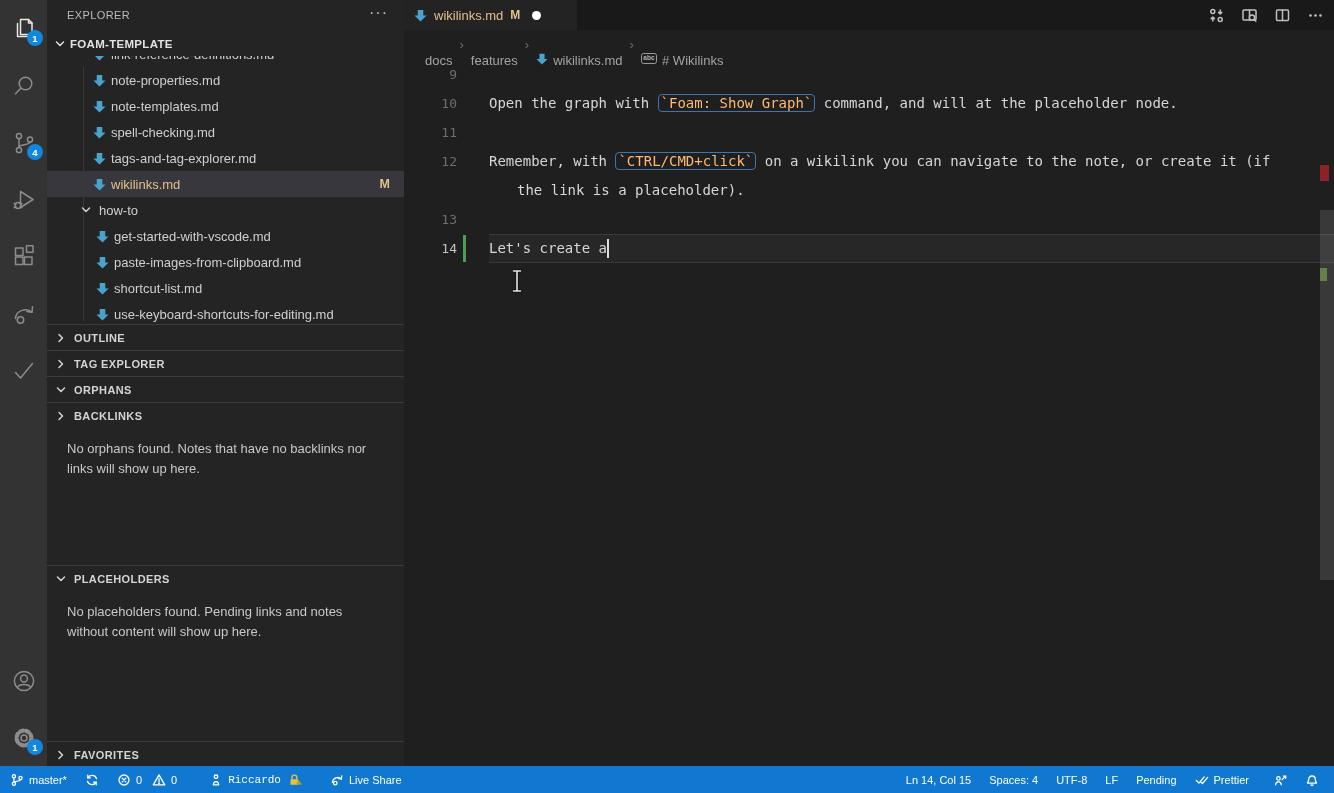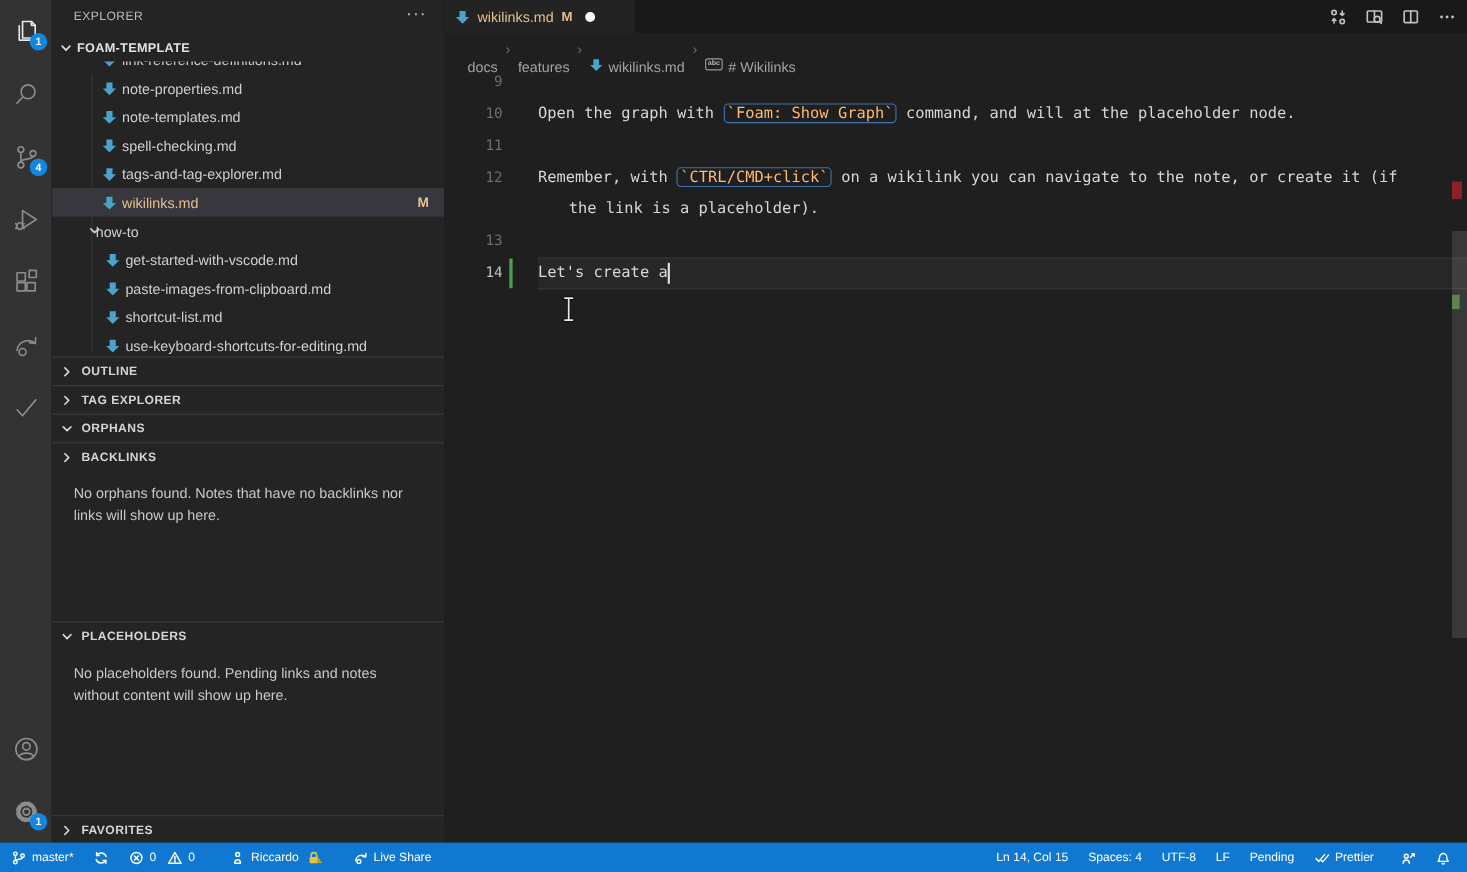--- a/index.html
+++ b/index.html
@@ -27,21 +27,21 @@
   .ws-header .chev{ margin:0 5px 0 8px; }
   .chev svg{ width:10px; height:10px; display:block; }
   .tree{ position:absolute; top:56px; left:0; right:0; height:268px; overflow:hidden; }
   .tree-inner{ margin-top:-15px; position:relative; }
   .indent-guide{ position:absolute; left:36px; top:0; bottom:0; width:1px; background:#383838; }
   .row{ position:relative; height:26px; display:flex; align-items:center; font-size:13px; color:#cfcfcf; cursor:pointer; }
   .row .mdicon{ position:absolute; left:46px; width:13px; height:13px; }
   .row.child .mdicon{ left:49px; }
   .row .label{ padding-left:64px; white-space:nowrap; }
   .row.child .label{ padding-left:67px; }
-  .row.folder .label{ padding-left:40px; }
+  .row.folder .label{ padding-left:52px; }
   .row.folder .chev{ position:absolute; left:34px; top:8px; }
   .row.selected{ background:#37373d; }
   .row.selected .label{ color:#e2c08d; }
   .gitm{ position:absolute; right:14px; color:#e2c08d; font-size:12.5px; font-weight:600; }
   .panels{ position:absolute; left:0; right:0; top:324px; bottom:0; }
   .panel-h{ height:26px; border-top:1px solid #3c3c3c; display:flex; align-items:center; font-size:11px; font-weight:700; color:#d4d4d4; letter-spacing:0.4px; cursor:pointer; }
   .panel-h .chev{ margin:0 8px 0 9px; }
   .panel-body{ font-size:13px; line-height:19.5px; color:#c8c8c8; padding:11px 26px 0 20px; }
   .panel-body.orphans{ height:137px; }
   .panel-body.placeholders{ height:150px; }
@@ -424,21 +424,21 @@
             <path d="M6 6 l4 4 M10 6 l-4 4"></path>
         </svg>
         <span>0</span>
         <svg class="stroke" viewBox="0 0 16 16" style="margin-left:5px;">
           <path d="M8 2.2 L14.5 13.5 H1.5 z"></path>
             <path d="M8 6.5 v3.2"></path>
             <circle cx="8" cy="11.6" r="0.4" fill="currentColor"></circle>
         </svg>
         <span>0</span>
       </span>
-      <span class="st-item" style="margin-left:14px;">
+      <span class="st-item" style="margin-left:14px;font-family:Liberation Mono, monospace;">
         <svg class="stroke" viewBox="0 0 16 16">
           <circle cx="8" cy="4.3" r="2"></circle>
             <path d="M5 13.5 c0 -5 6 -5 6 0 z"></path>
         </svg>
         <span>Riccardo</span>
         <svg class="lockkey" viewBox="0 0 16 16" width="15" height="15">
           <path d="M4.5 7 V5.2 a2.8 2.8 0 0 1 5.6 0 V7" fill="none" stroke="#e8c23a" stroke-width="1.6"></path>
           <rect x="2.8" y="7" width="9" height="6.5" rx="1" fill="#e8c23a"></rect>
           <circle cx="12.2" cy="11" r="2.1" fill="#c79d20"></circle>
           <rect x="12.8" y="11.8" width="2.8" height="1.4" fill="#c79d20"></rect>

